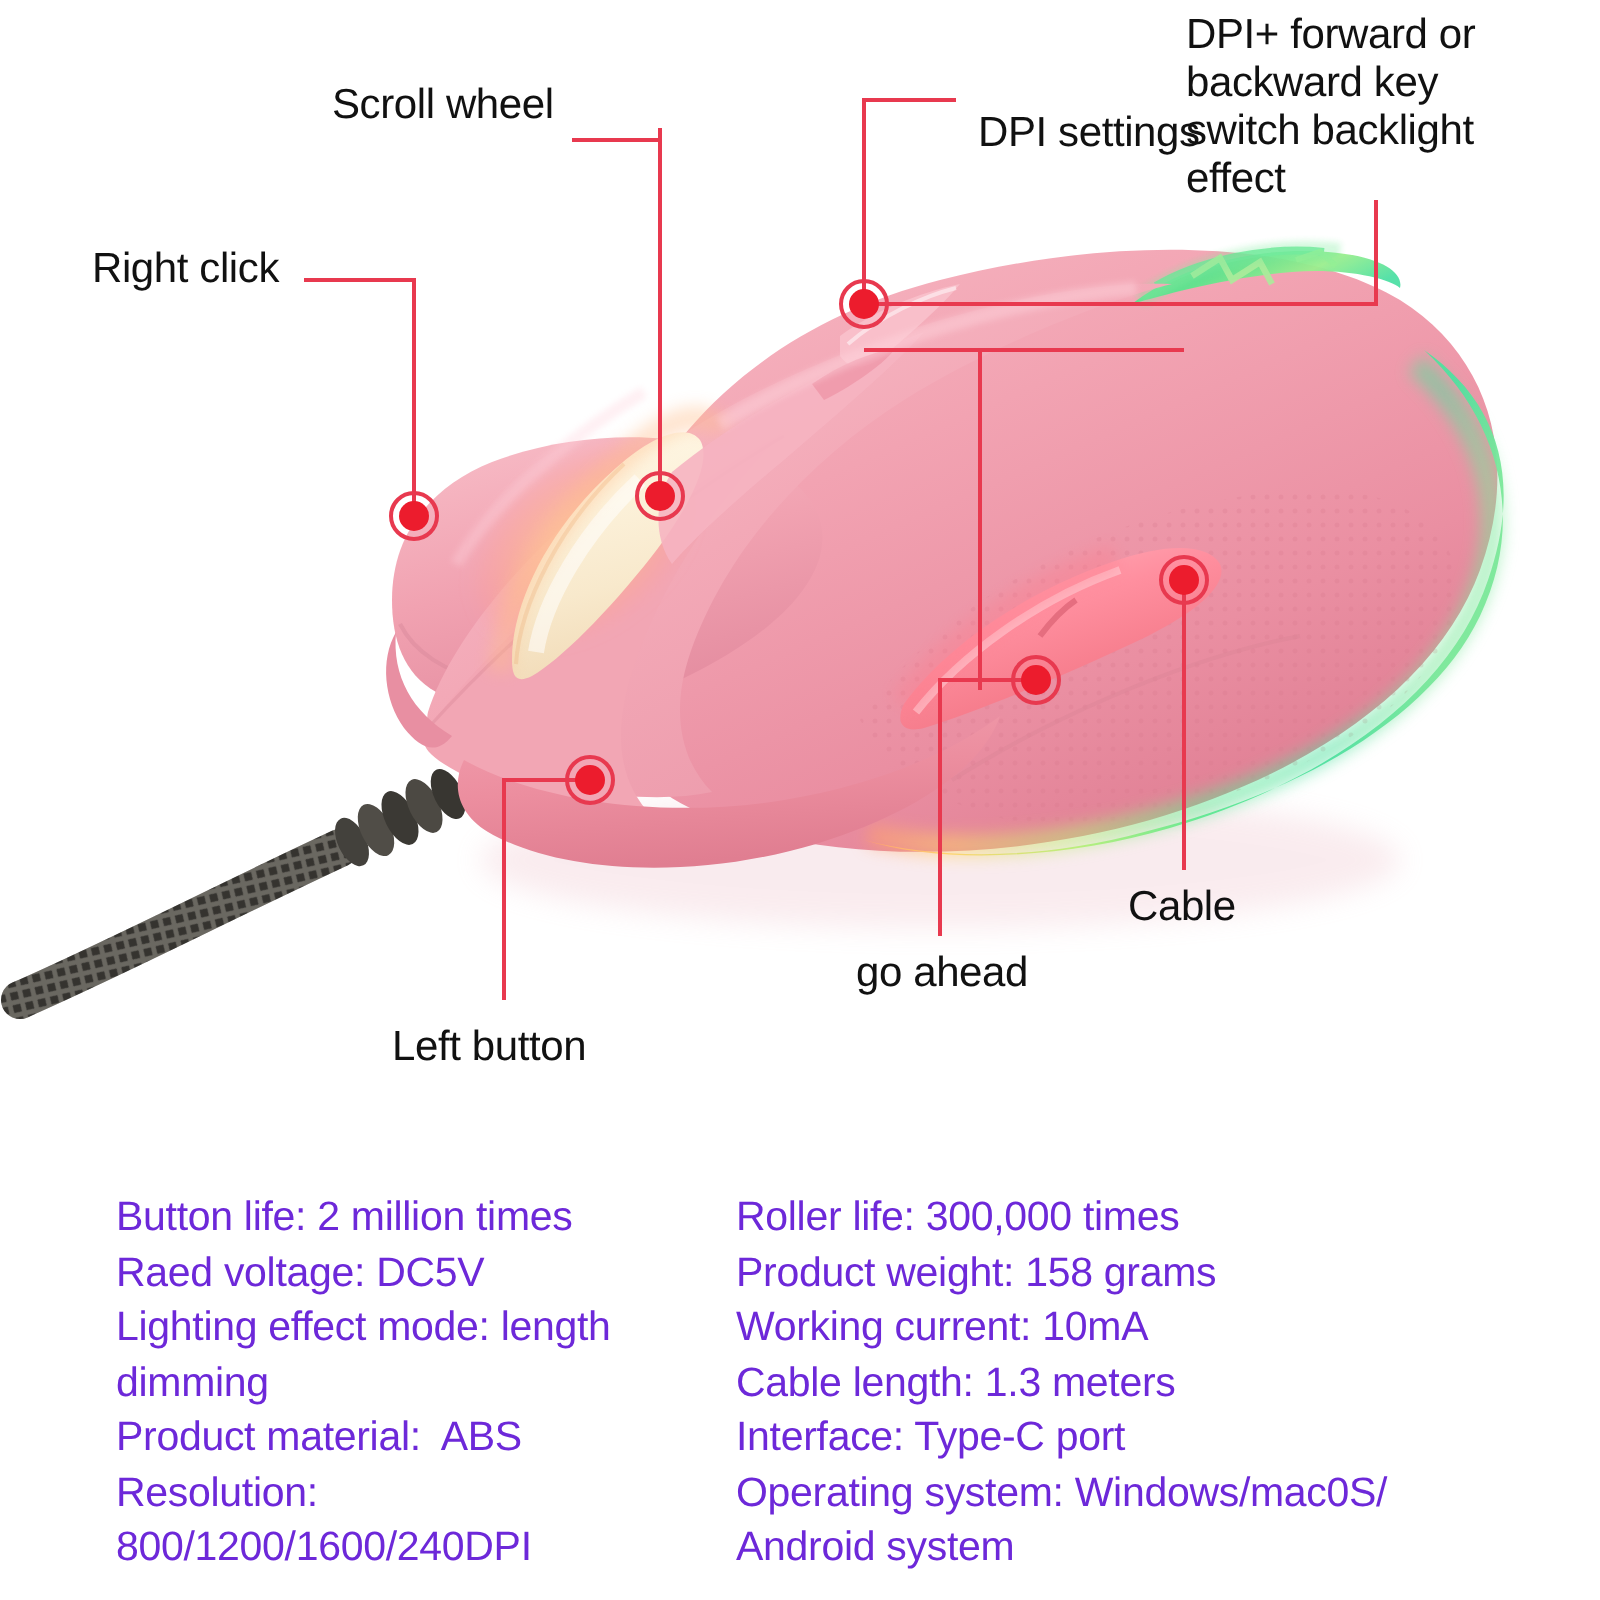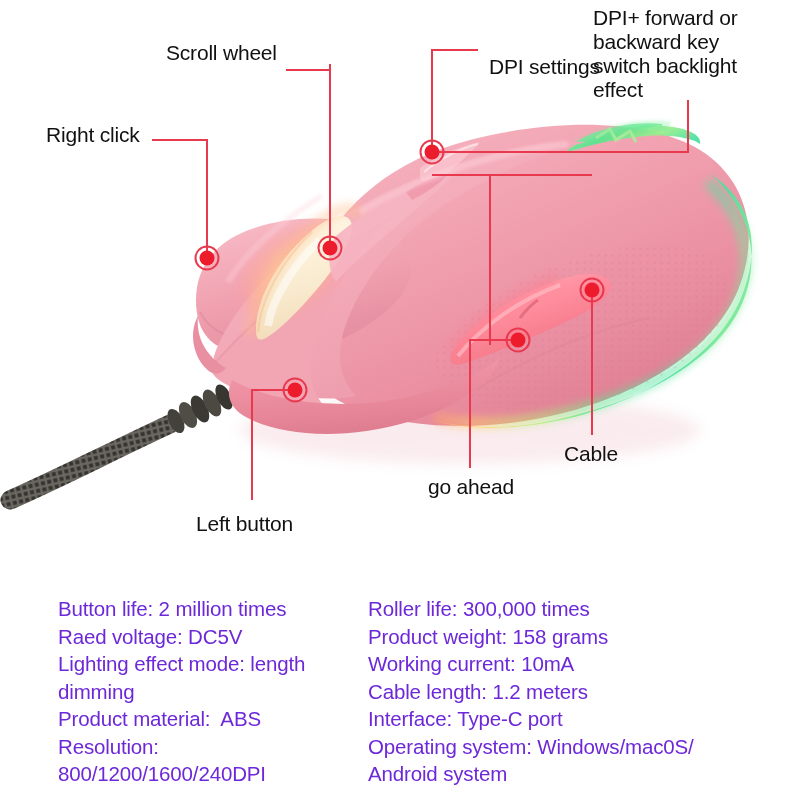--- a/index.html
+++ b/index.html
@@ -378,20 +378,20 @@
       <div class="spec-line">Button life: 2 million times</div>
       <div class="spec-line">Raed voltage: DC5V</div>
       <div class="spec-line">Lighting effect mode: length dimming</div>
       <div class="spec-line">Product material:  ABS</div>
       <div class="spec-line">Resolution: 800/1200/1600/240DPI</div>
     </div>
     <div class="spec-column" id="spec-column-right">
       <div class="spec-line">Roller life: 300,000 times</div>
       <div class="spec-line">Product weight: 158 grams</div>
       <div class="spec-line">Working current: 10mA</div>
-      <div class="spec-line">Cable length: 1.2 meters</div>
+      <div class="spec-line">Cable length: 1.3 meters</div>
       <div class="spec-line">Interface: Type-C port</div>
       <div class="spec-line">Operating system: Windows/mac0S/</div>
       <div class="spec-line">Android system</div>
     </div>
   </div>
 
 </div>
 
 </body></html>

